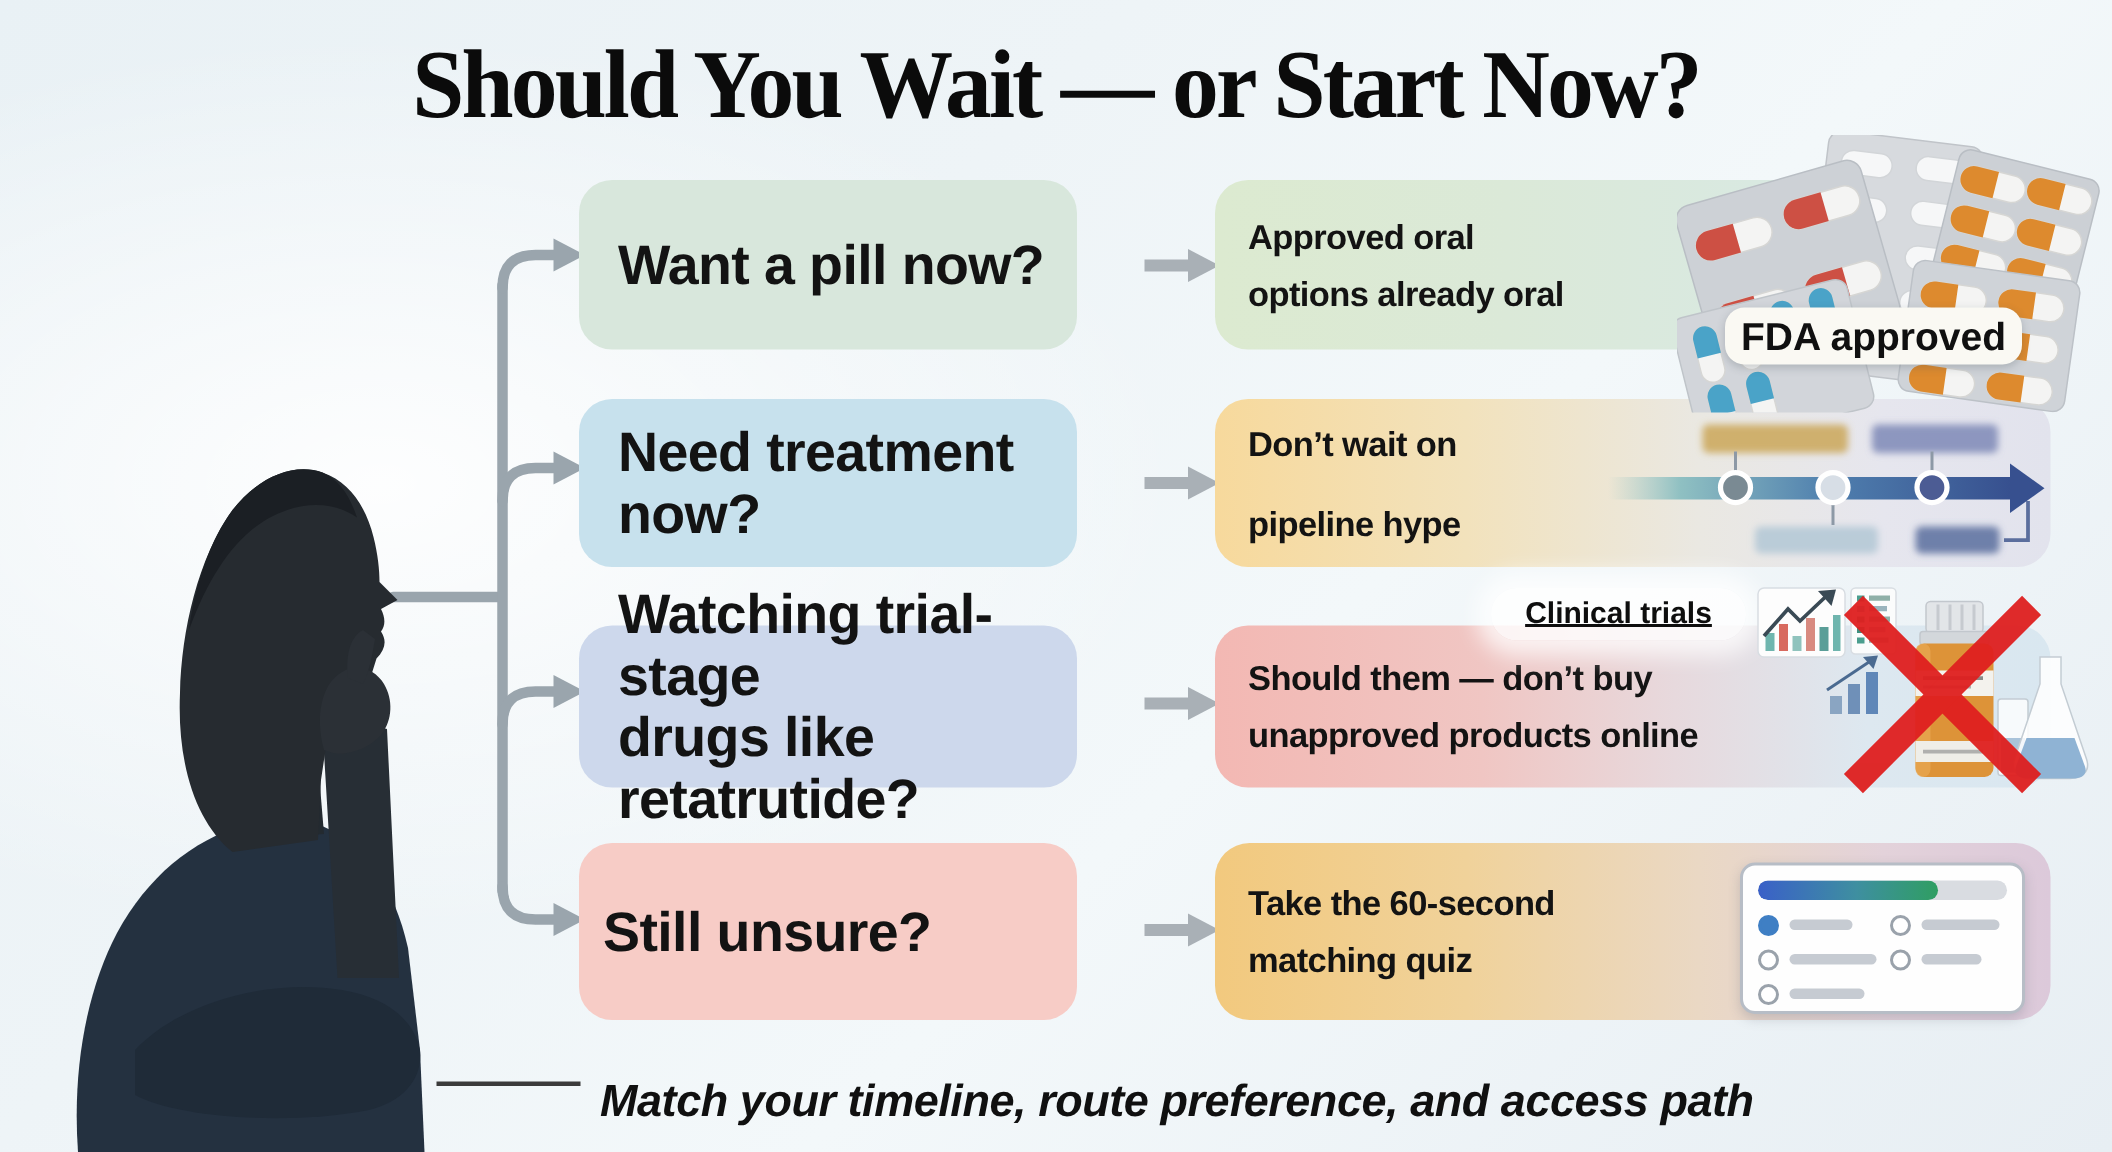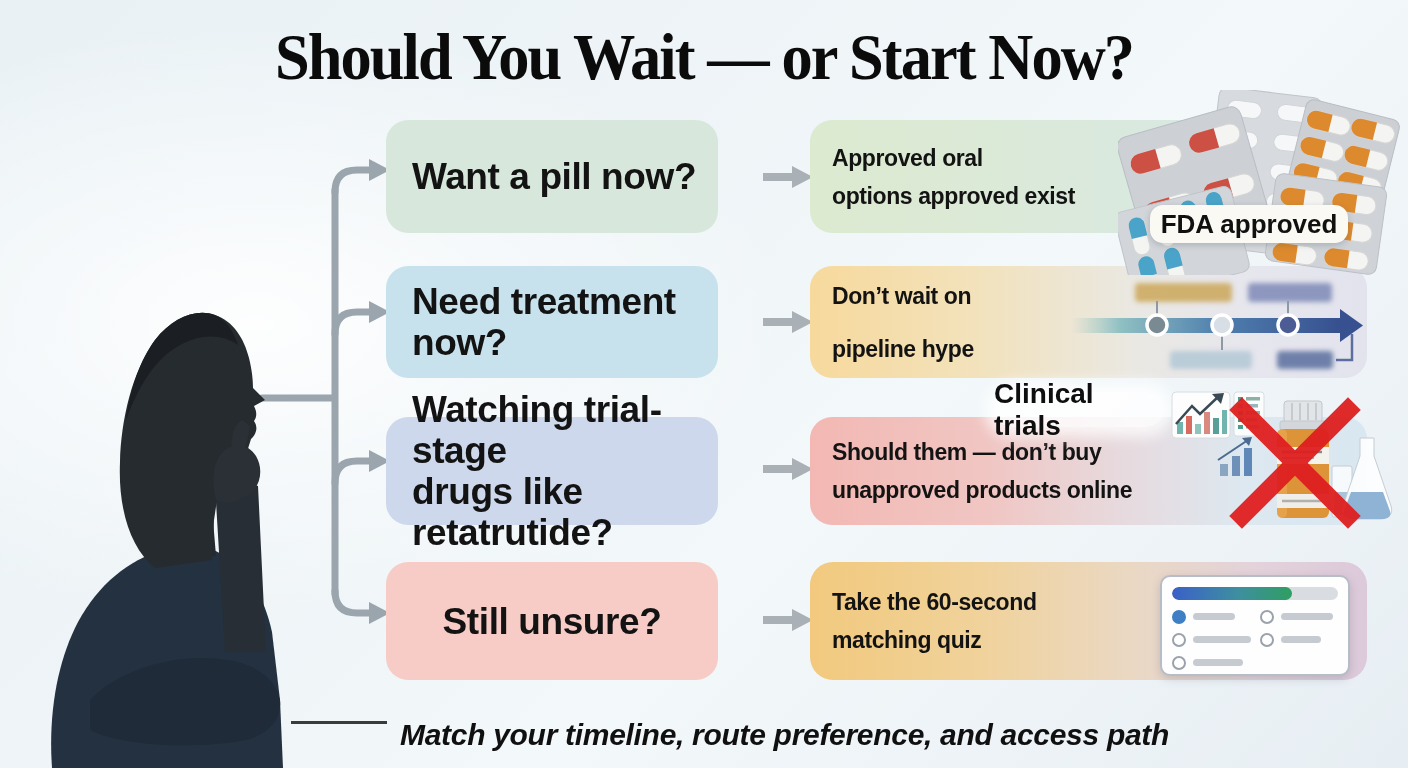--- a/index.html
+++ b/index.html
@@ -21,40 +21,40 @@
   
   .qbox,.abox{
     border-radius:22px; display:flex; flex-direction:column; justify-content:center;
     color:#131313; font-weight:700; box-sizing:border-box;
   }
   .qbox{left:386px; width:332px; padding-left:26px; font-size:37px; letter-spacing:-.4px; line-height:41px;}
   .abox{left:810px; width:557px; padding-left:22px; font-size:23px; letter-spacing:-.4px; line-height:38px;}
   #q1{top:120px; height:113px; background:#d8e7dc;}
   #q2{top:266px; height:112px; background:#c7e1ed;}
   #q3{top:417px; height:108px; background:#cdd8ec;}
-  #q4{top:562px; height:118px; background:#f7ccc6; padding-left:0; align-items:center;}
+  #q4{top:562px; height:118px; background:#f7ccc6; padding-left:16px; }
   #a1{top:120px; height:113px; background:linear-gradient(90deg,#dcead0 0%,#dbe9d8 35%,#d9e9e1 65%,#d7e8e3 100%);}
   #a2{top:266px; height:112px; background:linear-gradient(90deg,#f7d99c 0%,#f2e2bc 30%,#eae8e2 58%,#e6e6ee 80%,#e2e3ed 100%);gap:15px;}
   #a3{top:417px; height:108px; background:linear-gradient(90deg,#f3b8b3 0%,#f0c6c3 32%,#e7d9dd 55%,#dde8f0 78%,#d9e7f0 100%);}
   #a4{top:562px; height:118px; background:linear-gradient(90deg,#f2c97e 0%,#f0d29a 30%,#ead8c4 58%,#e3d2da 80%,#dcc9da 100%);border-radius:23px;}
   .aline,.qline{display:block;}
   
   #fda-badge{
     left:1150px; top:205px; width:198px; height:38px; background:#faf9f3;
     border-radius:13px; box-shadow:0 2px 6px rgba(60,70,80,.25);
     display:flex; align-items:center; justify-content:center;
     font-size:26px; font-weight:700; color:#101010;text-align:center;
   }
   
   #ct-label{
     left:994px; top:392px; width:170px; height:35px;
     background:rgba(255,255,255,.82); border-radius:17px;
     box-shadow:0 0 14px 10px rgba(255,255,255,.75);
     display:flex; align-items:center; justify-content:center;
-    font-size:28px; font-weight:700; color:#0e0e0e;
+    font-size:20px; font-weight:700; color:#0e0e0e;text-decoration:underline;
   }
   
   #quiz-card{
     left:1160px; top:575px; width:190px; height:101px; background:#fefefe;
     border:2px solid #b7bdc6; border-radius:10px; box-sizing:border-box;
     box-shadow:0 3px 8px rgba(90,100,115,.25); padding:10px 10px 0 10px;
   }
   #quiz-progress{height:13px; border-radius:7px; background:#d9dce1; overflow:hidden;}
   #quiz-progress-fill{height:100%; width:72%; border-radius:7px;
     background:linear-gradient(90deg,#3a60c8,#3e8fa0 55%,#2f9e62);}
@@ -129,21 +129,21 @@
   <div id="q3" class="abs qbox">
     <span class="qline">Watching trial-stage</span>
     <span class="qline">drugs like retatrutide?</span>
   </div>
   <div id="q4" class="abs qbox">
     <span class="qline">Still unsure?</span>
   </div>
 
   <div id="a1" class="abs abox">
     <span class="aline">Approved oral</span>
-    <span class="aline">options approved exist</span>
+    <span class="aline">options already oral</span>
   </div>
   <div id="a2" class="abs abox">
     <span class="aline">Don’t wait on</span>
     <span class="aline">pipeline hype</span>
   </div>
   <div id="a3" class="abs abox">
     <span class="aline">Should them — don’t buy</span>
     <span class="aline">unapproved products online</span>
   </div>
   <div id="a4" class="abs abox">

